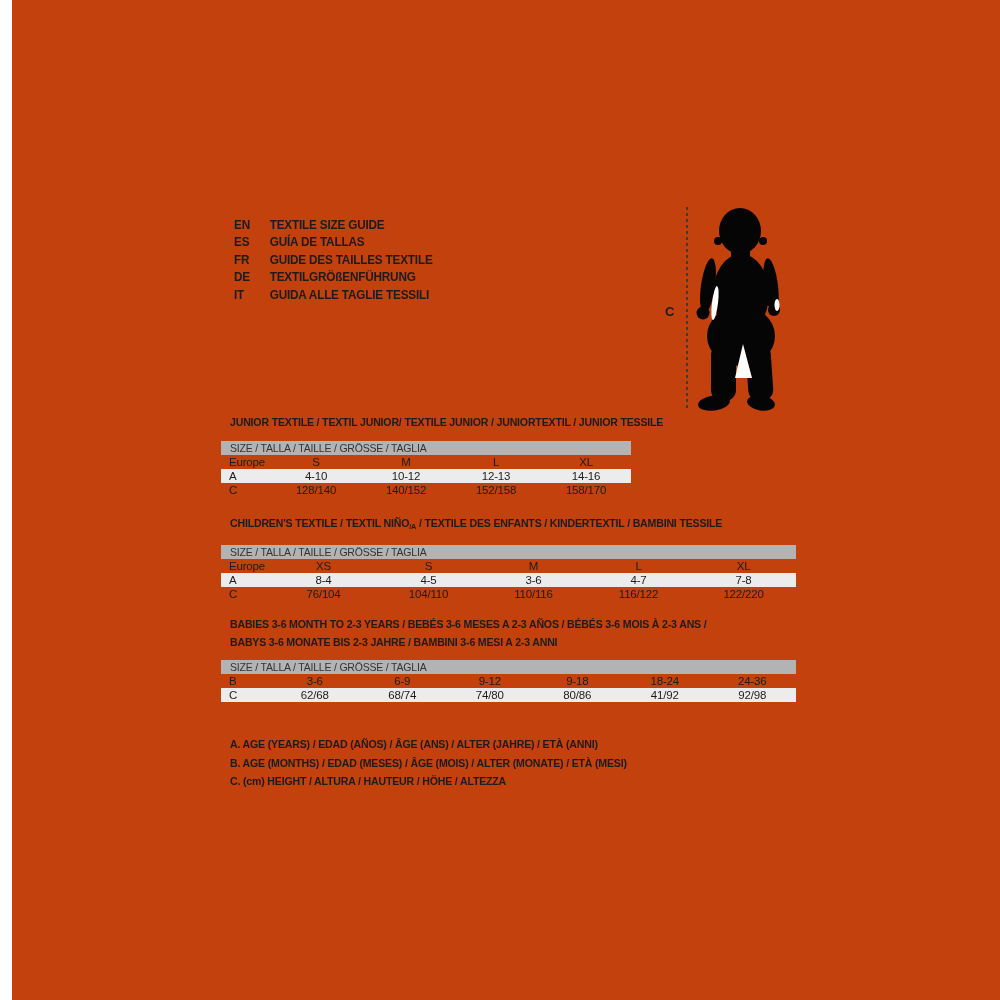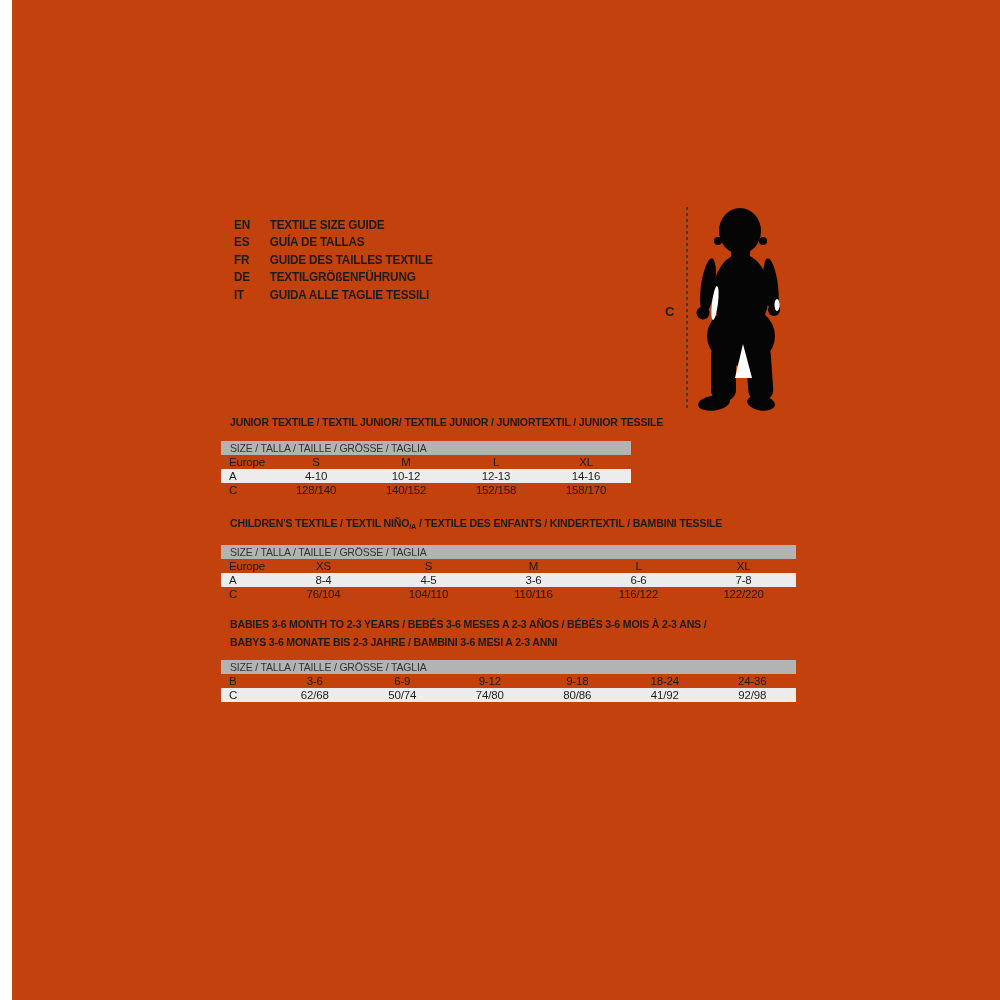--- a/index.html
+++ b/index.html
@@ -140,21 +140,21 @@
       <span class="cell">S</span>
       <span class="cell">M</span>
       <span class="cell">L</span>
       <span class="cell">XL</span>
     </div>
     <div class="trow cols5 shaded">
       <span class="rlabel">A</span>
       <span class="cell">8-4</span>
       <span class="cell">4-5</span>
       <span class="cell">3-6</span>
-      <span class="cell">6-6</span>
+      <span class="cell">4-7</span>
       <span class="cell">7-8</span>
     </div>
     <div class="trow cols5">
       <span class="rlabel">C</span>
       <span class="cell">76/104</span>
       <span class="cell">104/110</span>
       <span class="cell">110/116</span>
       <span class="cell">116/122</span>
       <span class="cell">122/220</span>
     </div>
@@ -171,22 +171,27 @@
       <span class="cell">3-6</span>
       <span class="cell">6-9</span>
       <span class="cell">9-12</span>
       <span class="cell">9-18</span>
       <span class="cell">18-24</span>
       <span class="cell">24-36</span>
     </div>
     <div class="trow cols6 shaded">
       <span class="rlabel">C</span>
       <span class="cell">62/68</span>
-      <span class="cell">50/74</span>
+      <span class="cell">68/74</span>
       <span class="cell">74/80</span>
       <span class="cell">80/86</span>
       <span class="cell">41/92</span>
       <span class="cell">92/98</span>
     </div>
   </div>
 
+  <div class="legend">
+    <div class="legend-line">A. AGE (YEARS) / EDAD (AÑOS) / ÂGE (ANS) / ALTER (JAHRE) / ETÀ (ANNI)</div>
+    <div class="legend-line">B. AGE (MONTHS) / EDAD (MESES) / ÂGE (MOIS) / ALTER (MONATE) / ETÀ (MESI)</div>
+    <div class="legend-line">C. (cm) HEIGHT / ALTURA / HAUTEUR / HÖHE / ALTEZZA</div>
+  </div>
 
 </div>
 
 </body></html>

